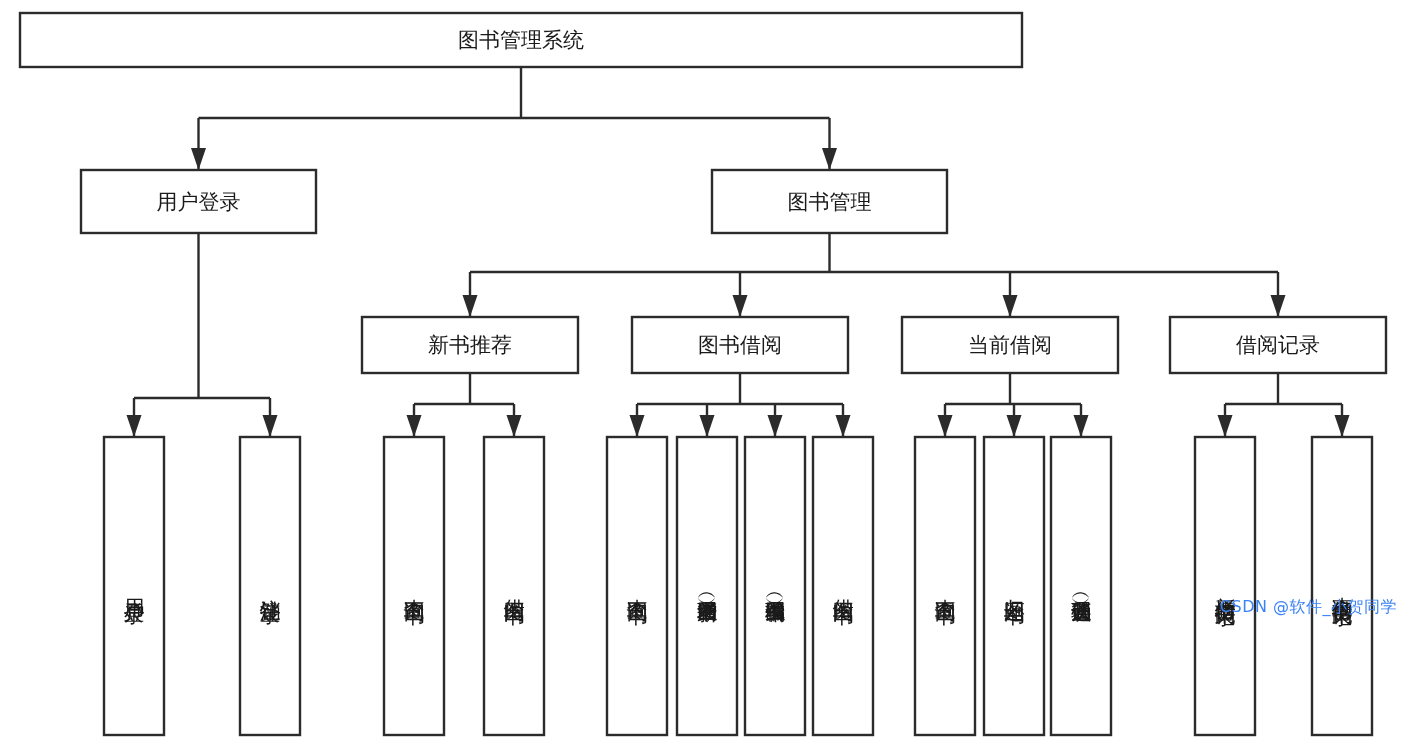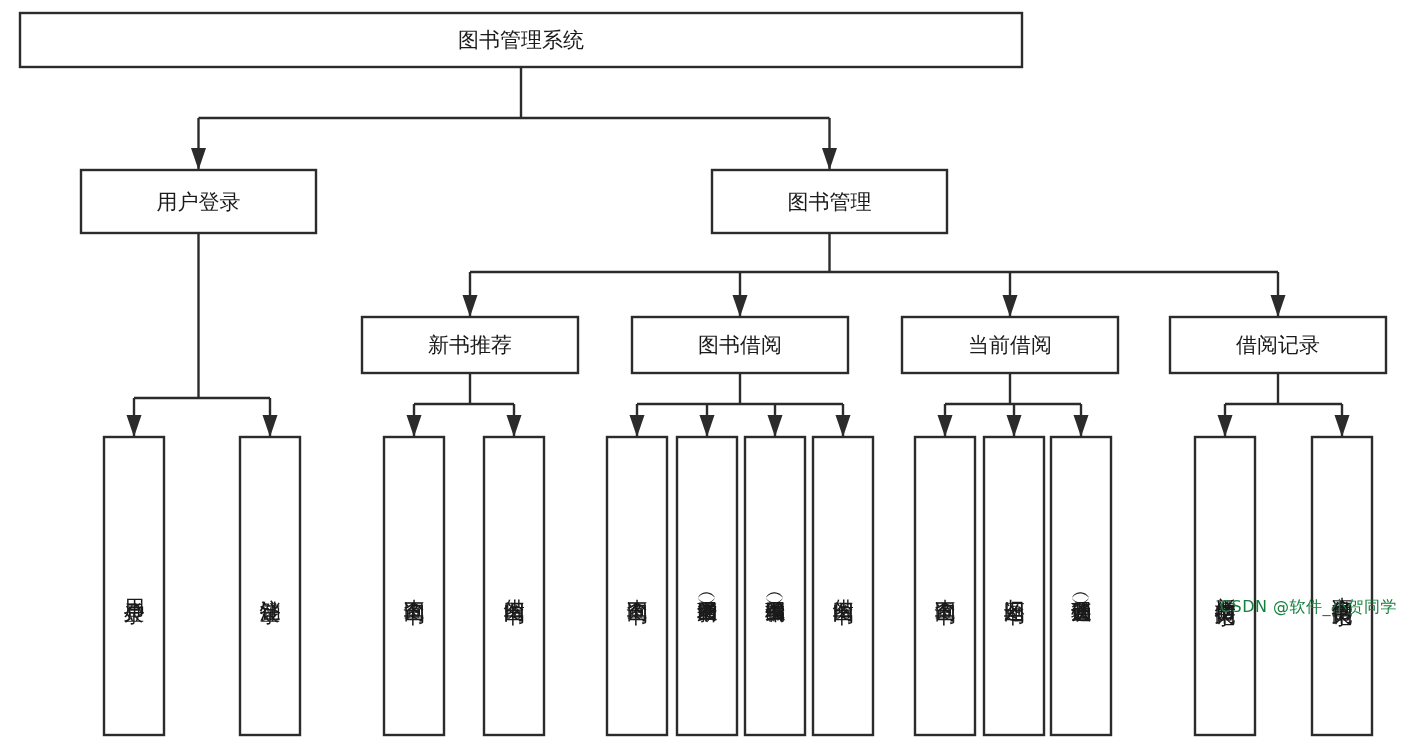--- a/index.html
+++ b/index.html
@@ -69,21 +69,21 @@
   .vert-label.tight {
     letter-spacing: 0px;
     font-size: 20px;
   }
   #watermark {
     position: absolute;
     right: 8px;
     bottom: 4px;
     font-family: "DejaVu Sans", "Liberation Sans", sans-serif;
     font-size: 16px;
-    color: #15803d;
+    color: #3b82f6;
     letter-spacing: 0.5px;
     white-space: nowrap;
     user-select: none;
   }
 </style>
 </head>
 <body>
 
 <div id="diagram-root">
 

